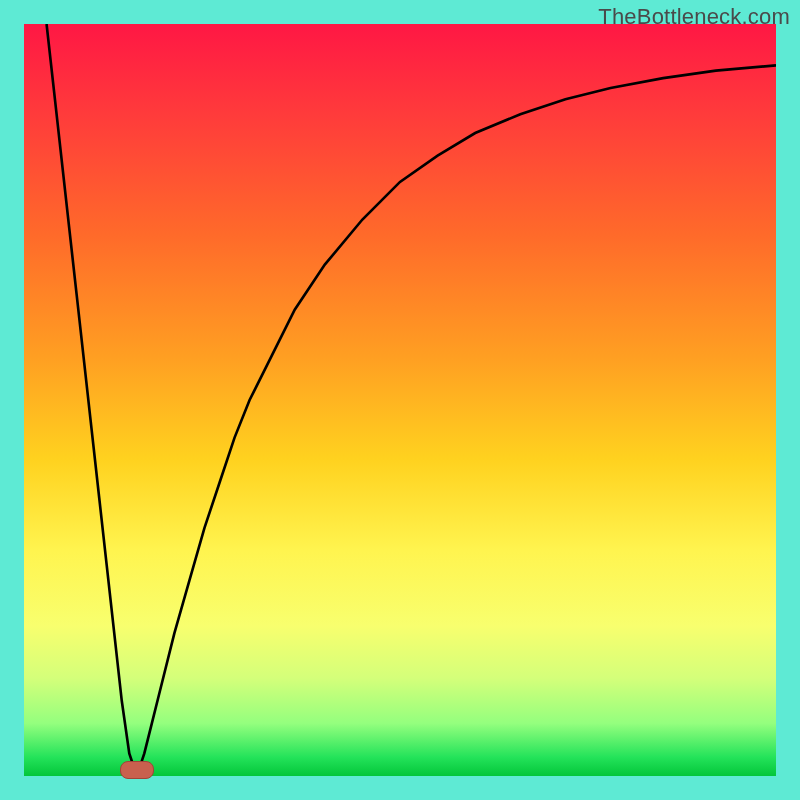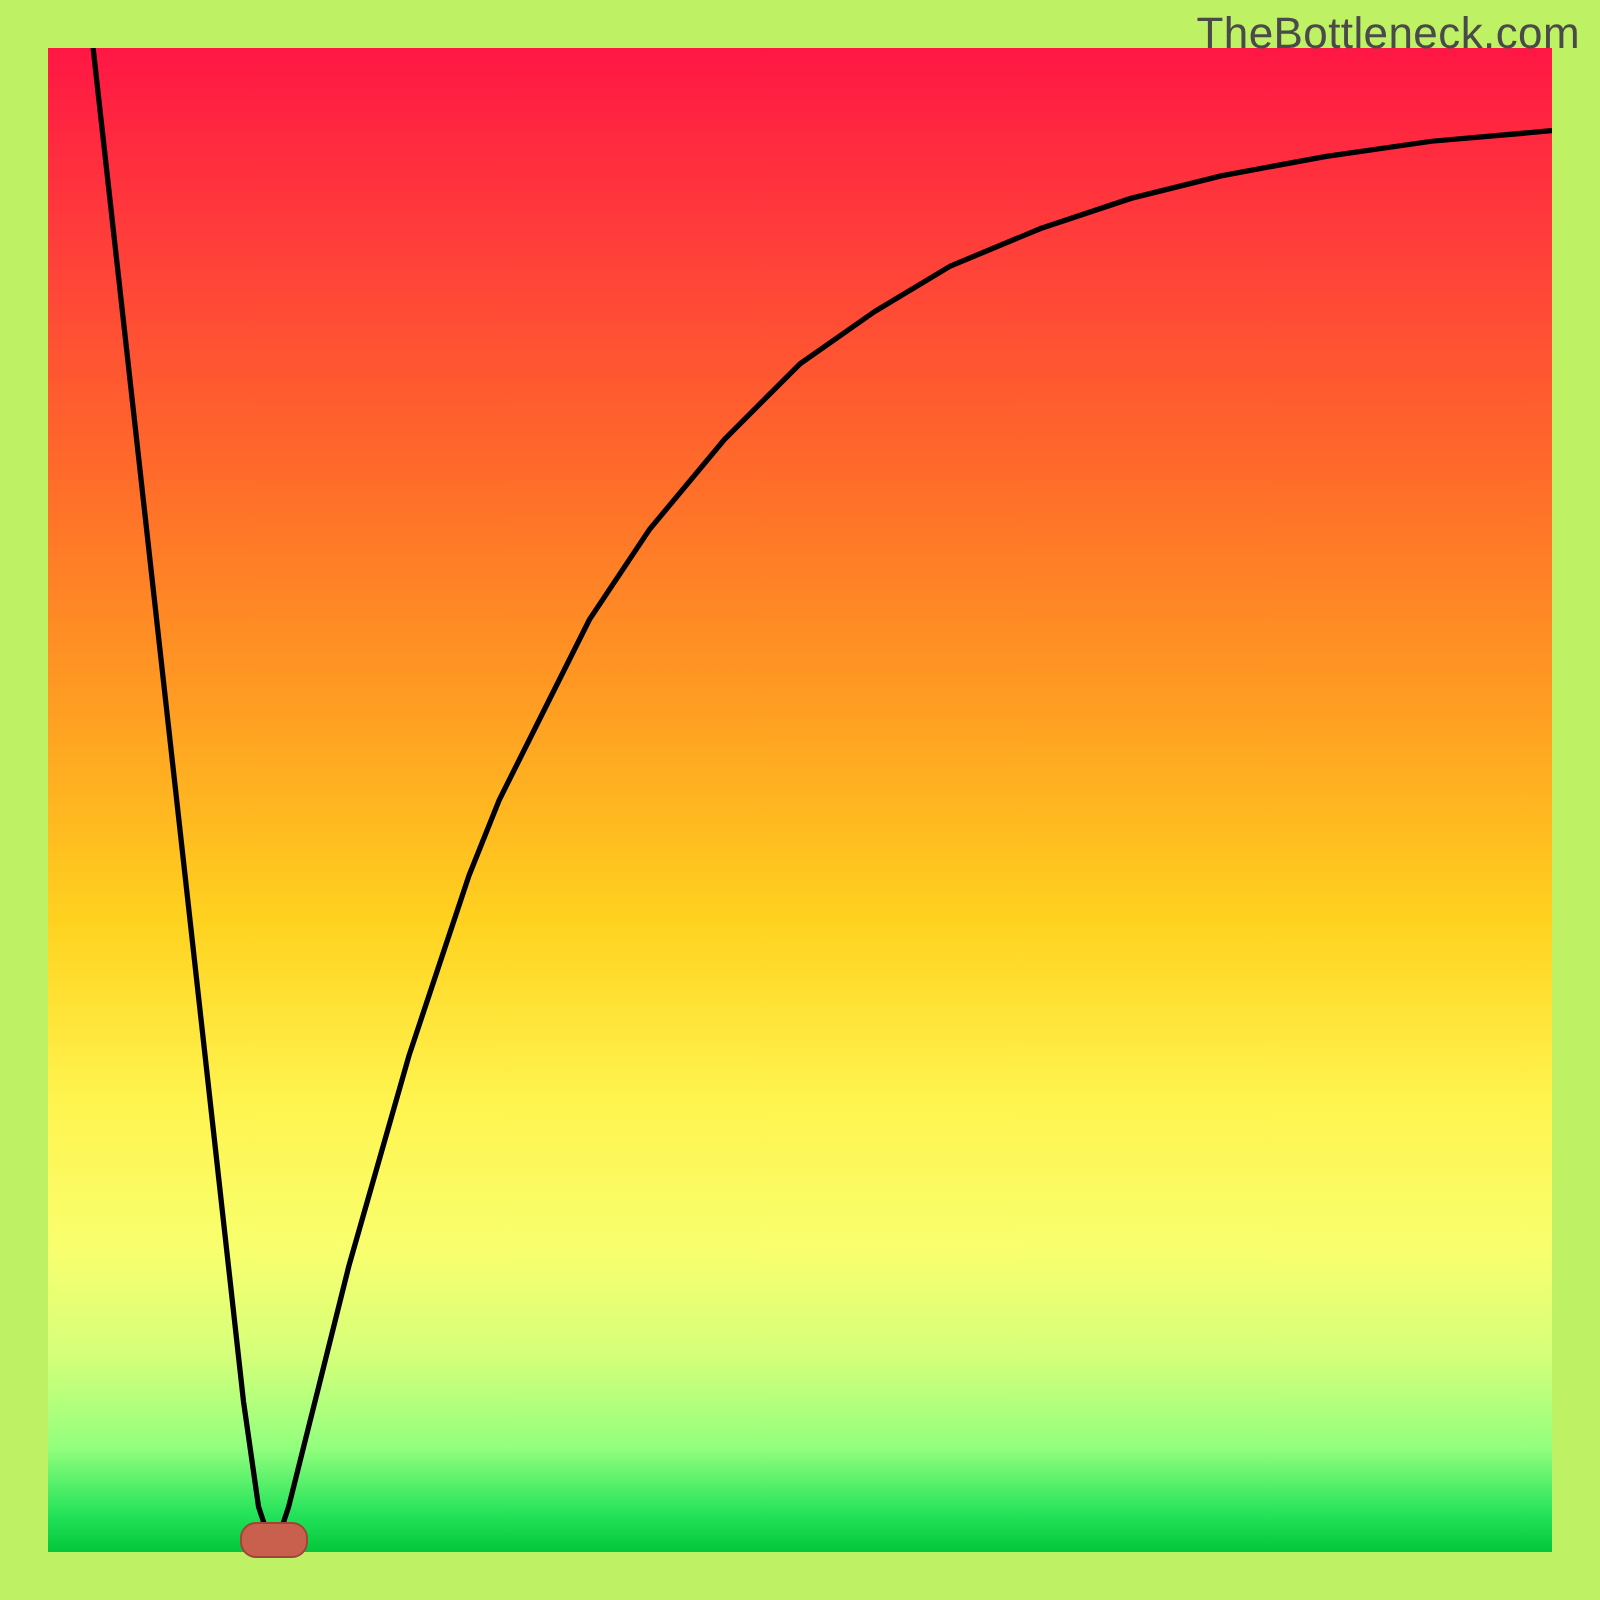--- a/index.html
+++ b/index.html
@@ -8,21 +8,21 @@
     width: 800px;
     height: 800px;
     overflow: hidden;
     background: #000;
     font-family: Arial, Helvetica, sans-serif;
   }
   .frame {
     position: relative;
     width: 800px;
     height: 800px;
-    background: #bef264;
+    background: #5eead4;
   }
   .plot-area {
     position: absolute;
     left: 24px;
     top: 24px;
     width: 752px;
     height: 752px;
     background: linear-gradient(to bottom,
       #ff1744 0%,
       #ff3b3b 12%,

